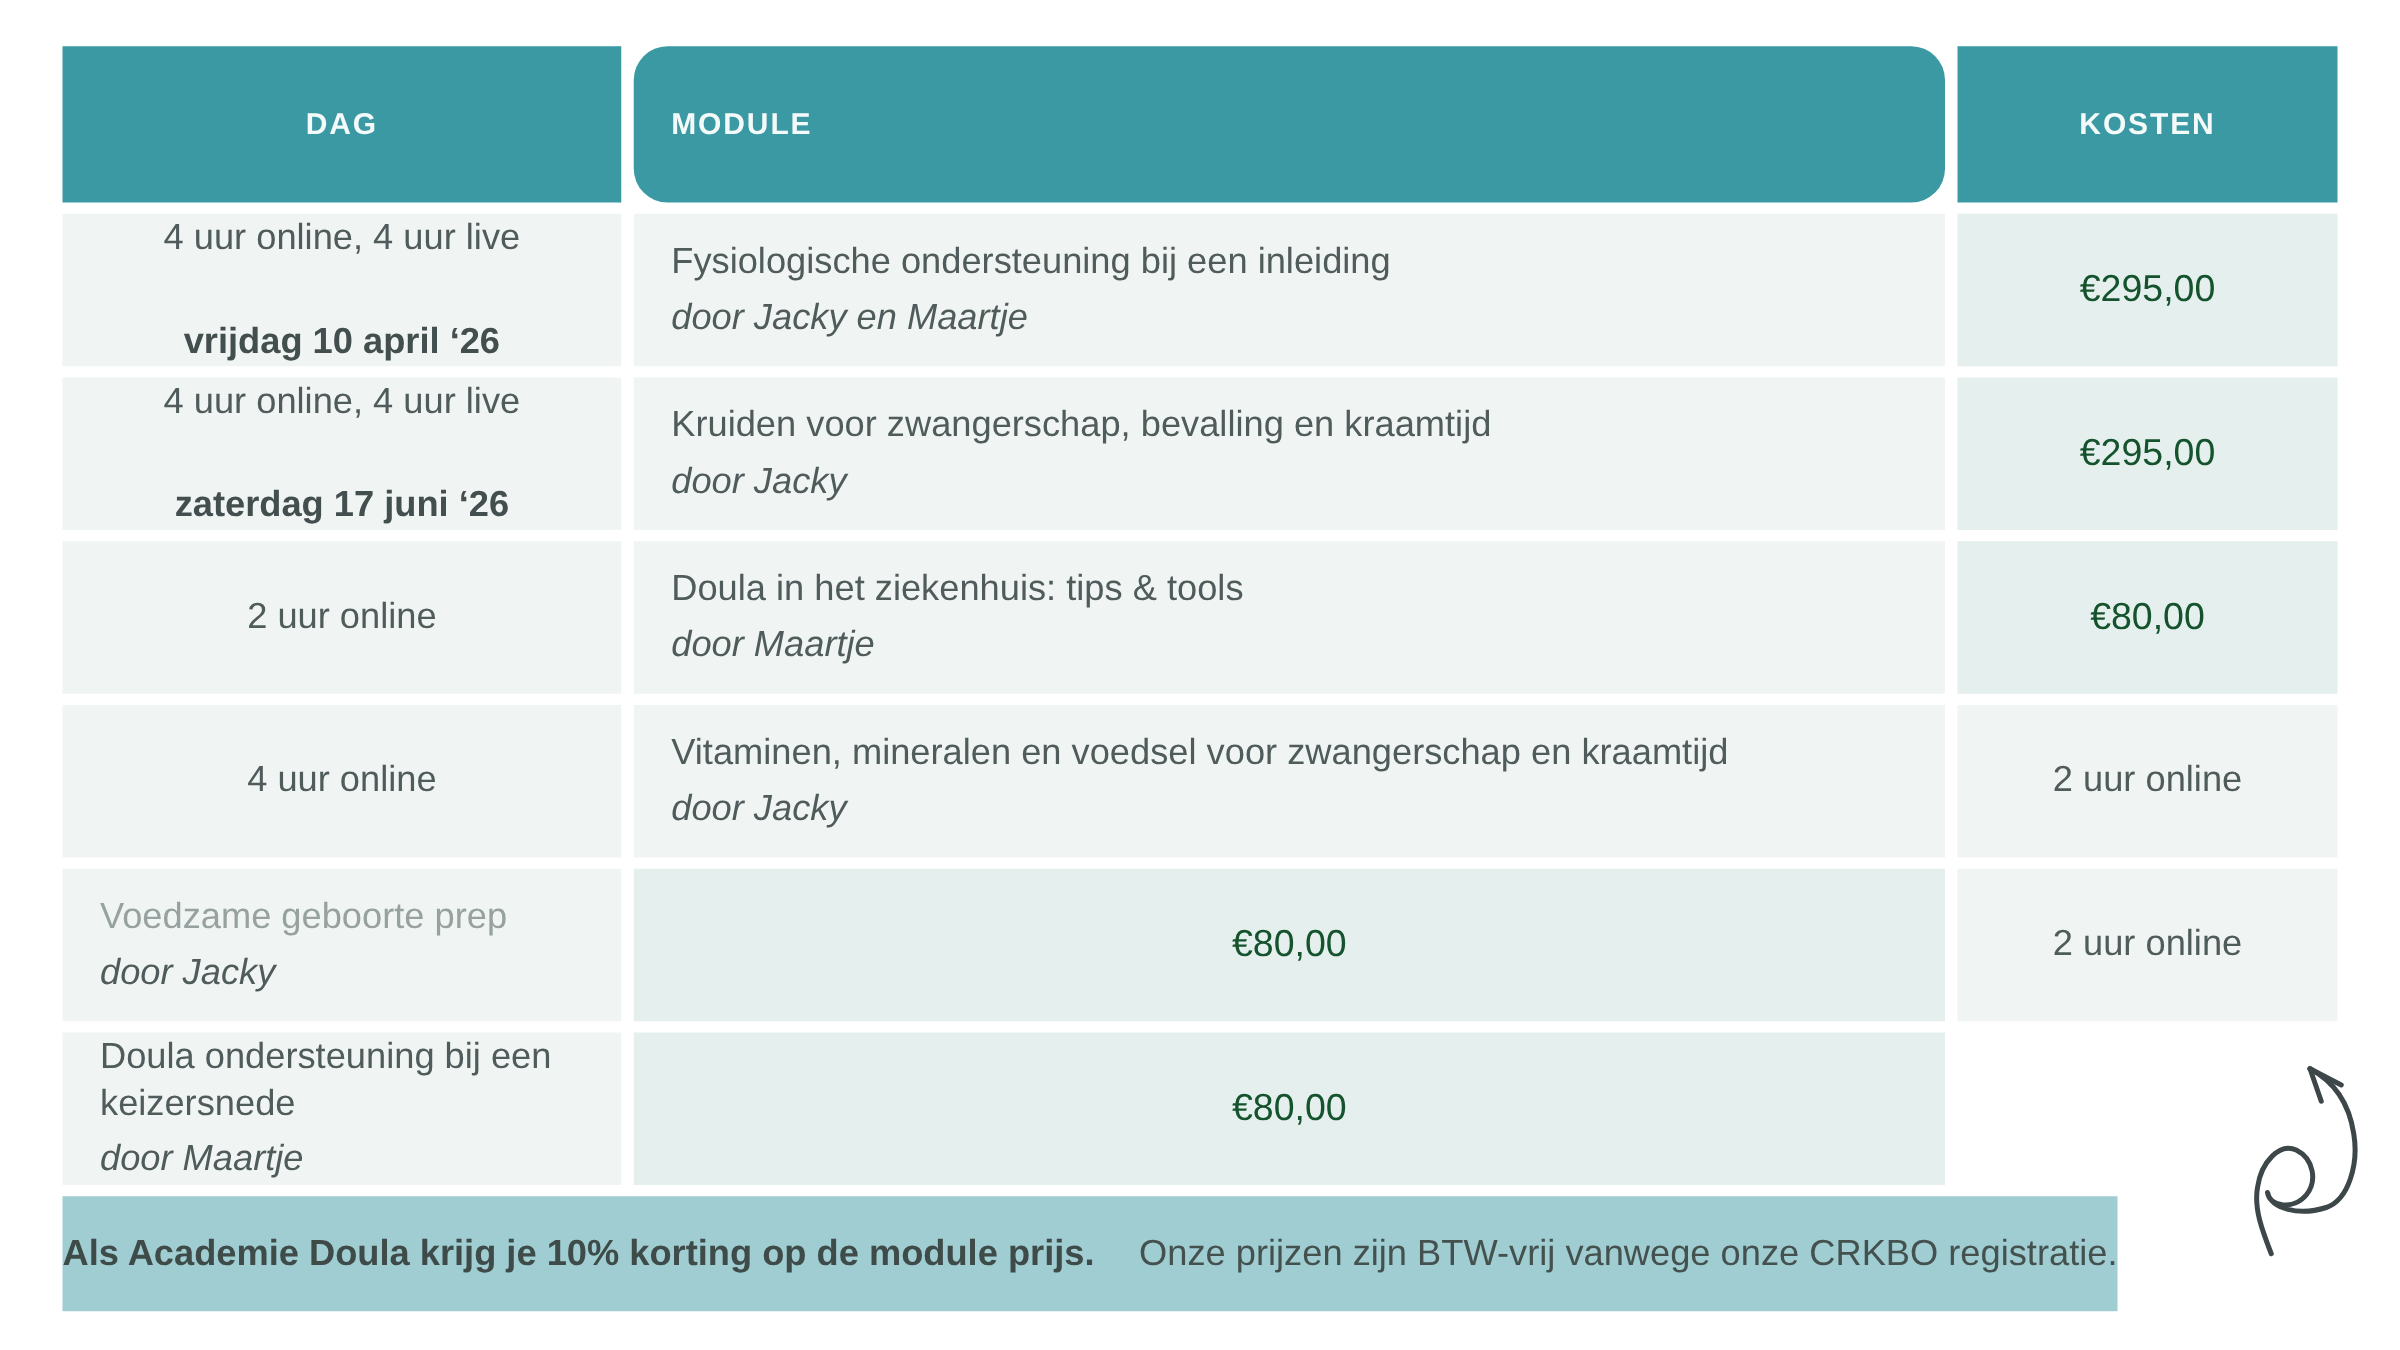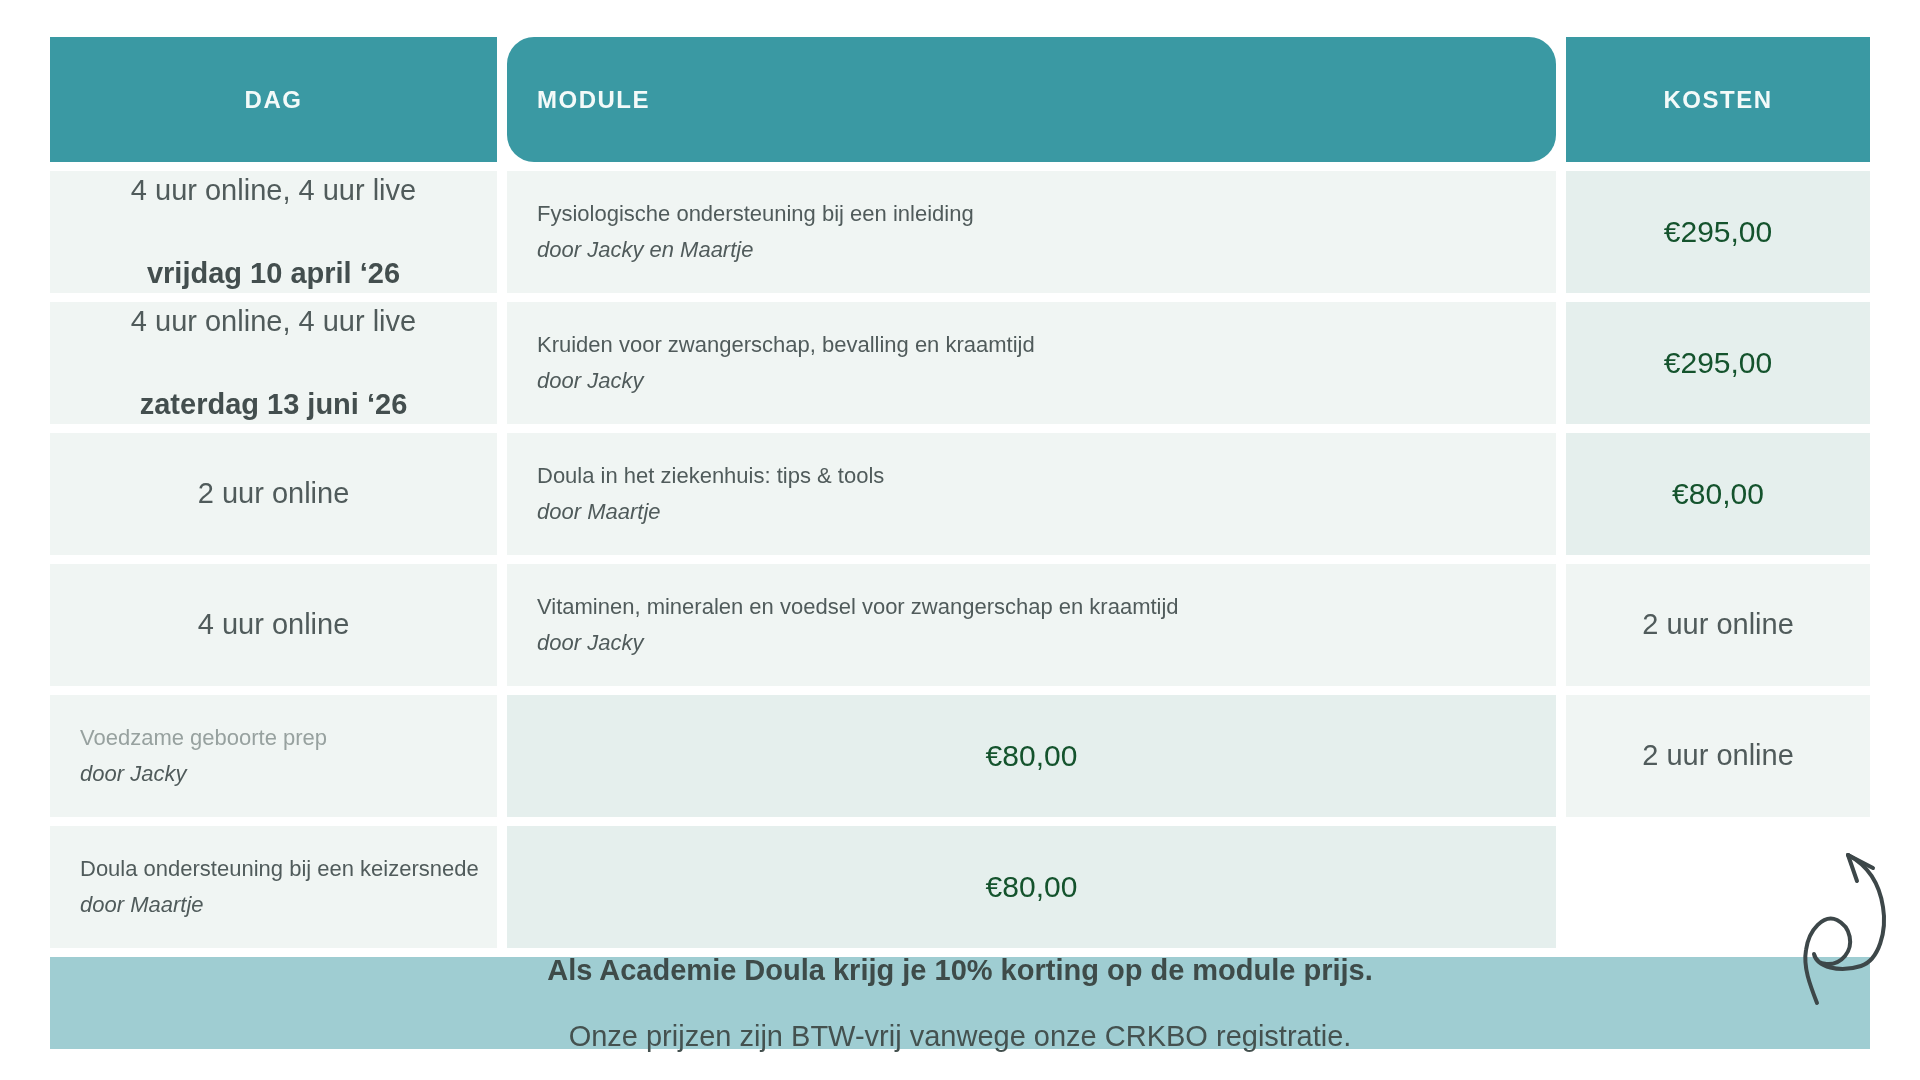--- a/index.html
+++ b/index.html
@@ -57,50 +57,49 @@
   .day2 { font-weight: 700; color: #434e4e; }
   .day2:empty { display: none; }
 
   
   .module {
     background: #f0f5f3;
     align-items: flex-start;
     padding-left: 30px;
     padding-right: 4px;
     color: #505b5b;
-    font-size: 22px;
+    font-size: 29px;
     line-height: 1.3;
   }
   .module .title { margin-bottom: 7px; }
   .module .title.muted { color: #97a19f; }
   .module .byline { font-style: italic; }
 
   
   .price {
     background: #e5efed;
     align-items: center;
     color: #14532d;
     font-size: 30px;
   }
 
   
   .footer-bar {
     position: absolute;
     left: 50px;
     top: 957px;
-    width: 1820px;
+    width: 1644px;
     height: 92px;
     background: #9fcdd2;
     display: flex;
     align-items: center;
-    justify-content: center;
+    justify-content: space-between;
     font-size: 29px;
     color: #44514f;
     white-space: pre;
-    flex-direction: column;
   }
   .footer-bar .fb { font-weight: 700; color: #3e4b49; }
   .footer-bar .fr { font-weight: 400; }
 
   
   .doodle {
     position: absolute;
     left: 1757px;
     top: 815px;
     width: 165px;
@@ -125,21 +124,21 @@
       <span class="day2">vrijdag 10 april ‘26</span>
     </div>
     <div class="cell module">
       <span class="title">Fysiologische ondersteuning bij een inleiding</span>
       <span class="byline">door Jacky en Maartje</span>
     </div>
     <div class="cell price">€295,00</div>
 
     <div class="cell day">
       <span class="day1">4 uur online, 4 uur live</span>
-      <span class="day2">zaterdag 13 juni ‘26</span>
+      <span class="day2">zaterdag 17 juni ‘26</span>
     </div>
     <div class="cell module">
       <span class="title">Kruiden voor zwangerschap, bevalling en kraamtijd</span>
       <span class="byline">door Jacky</span>
     </div>
     <div class="cell price">€295,00</div>
 
     <div class="cell day">
       <span class="day1">2 uur online</span>
 

